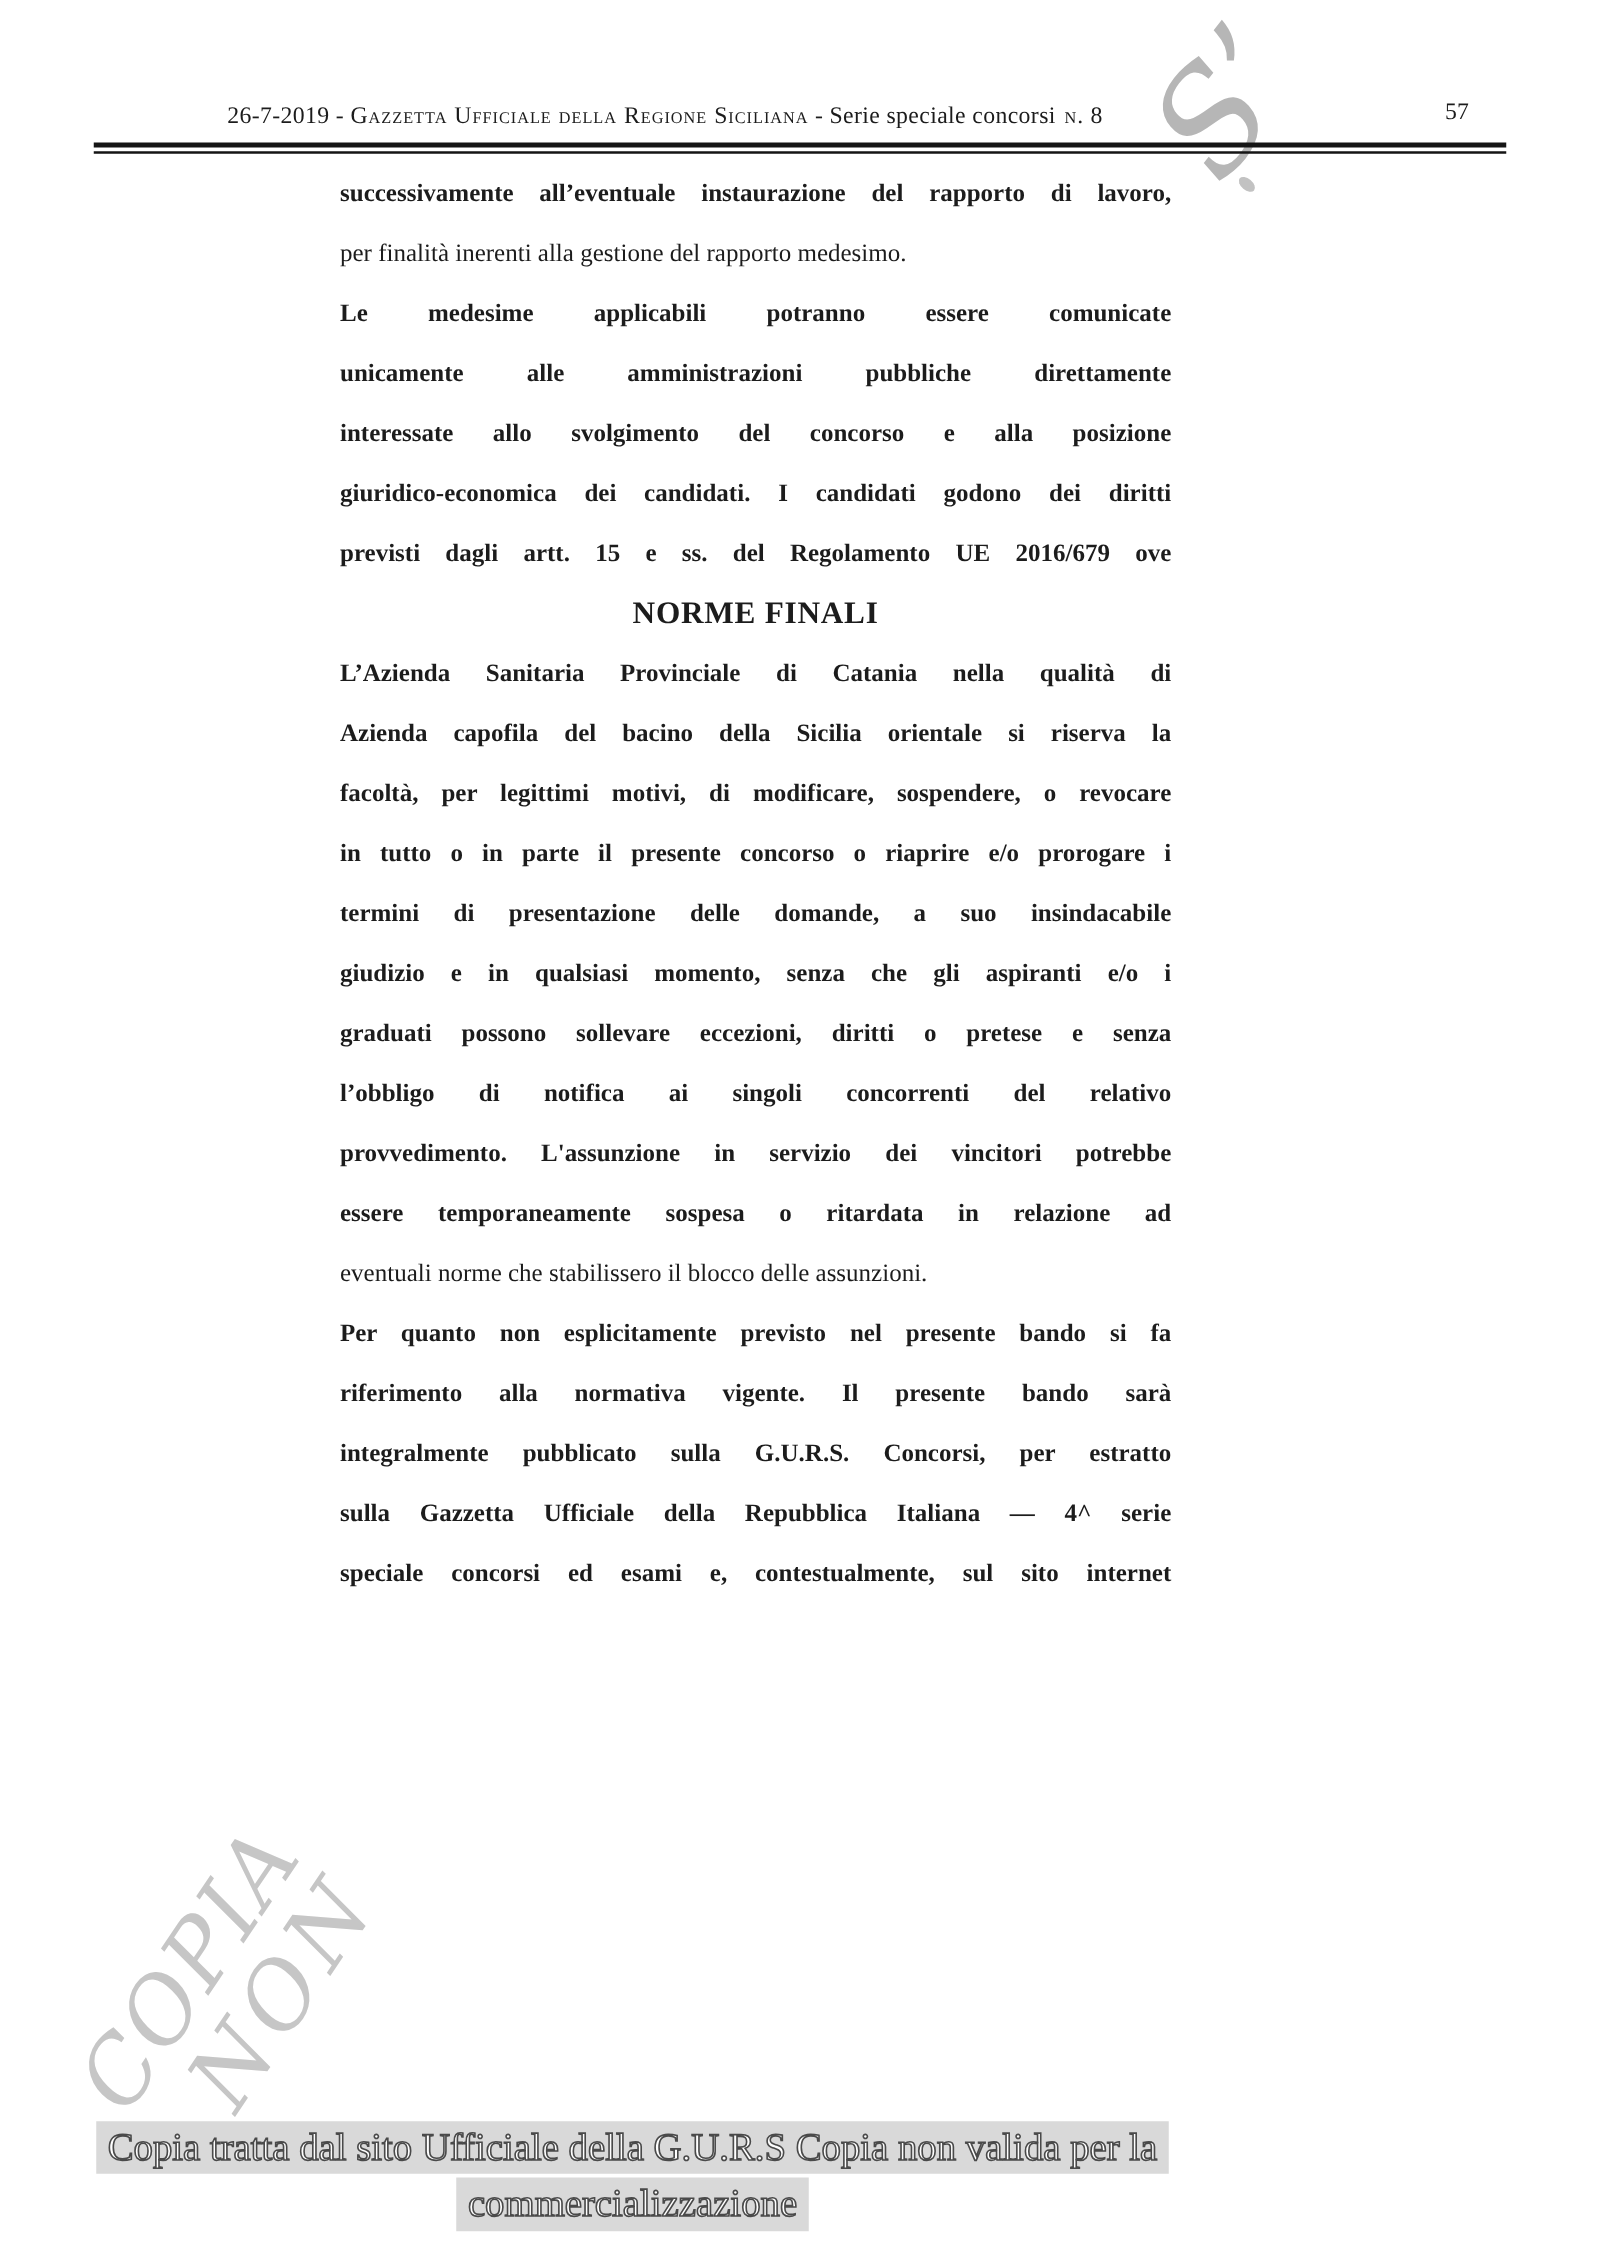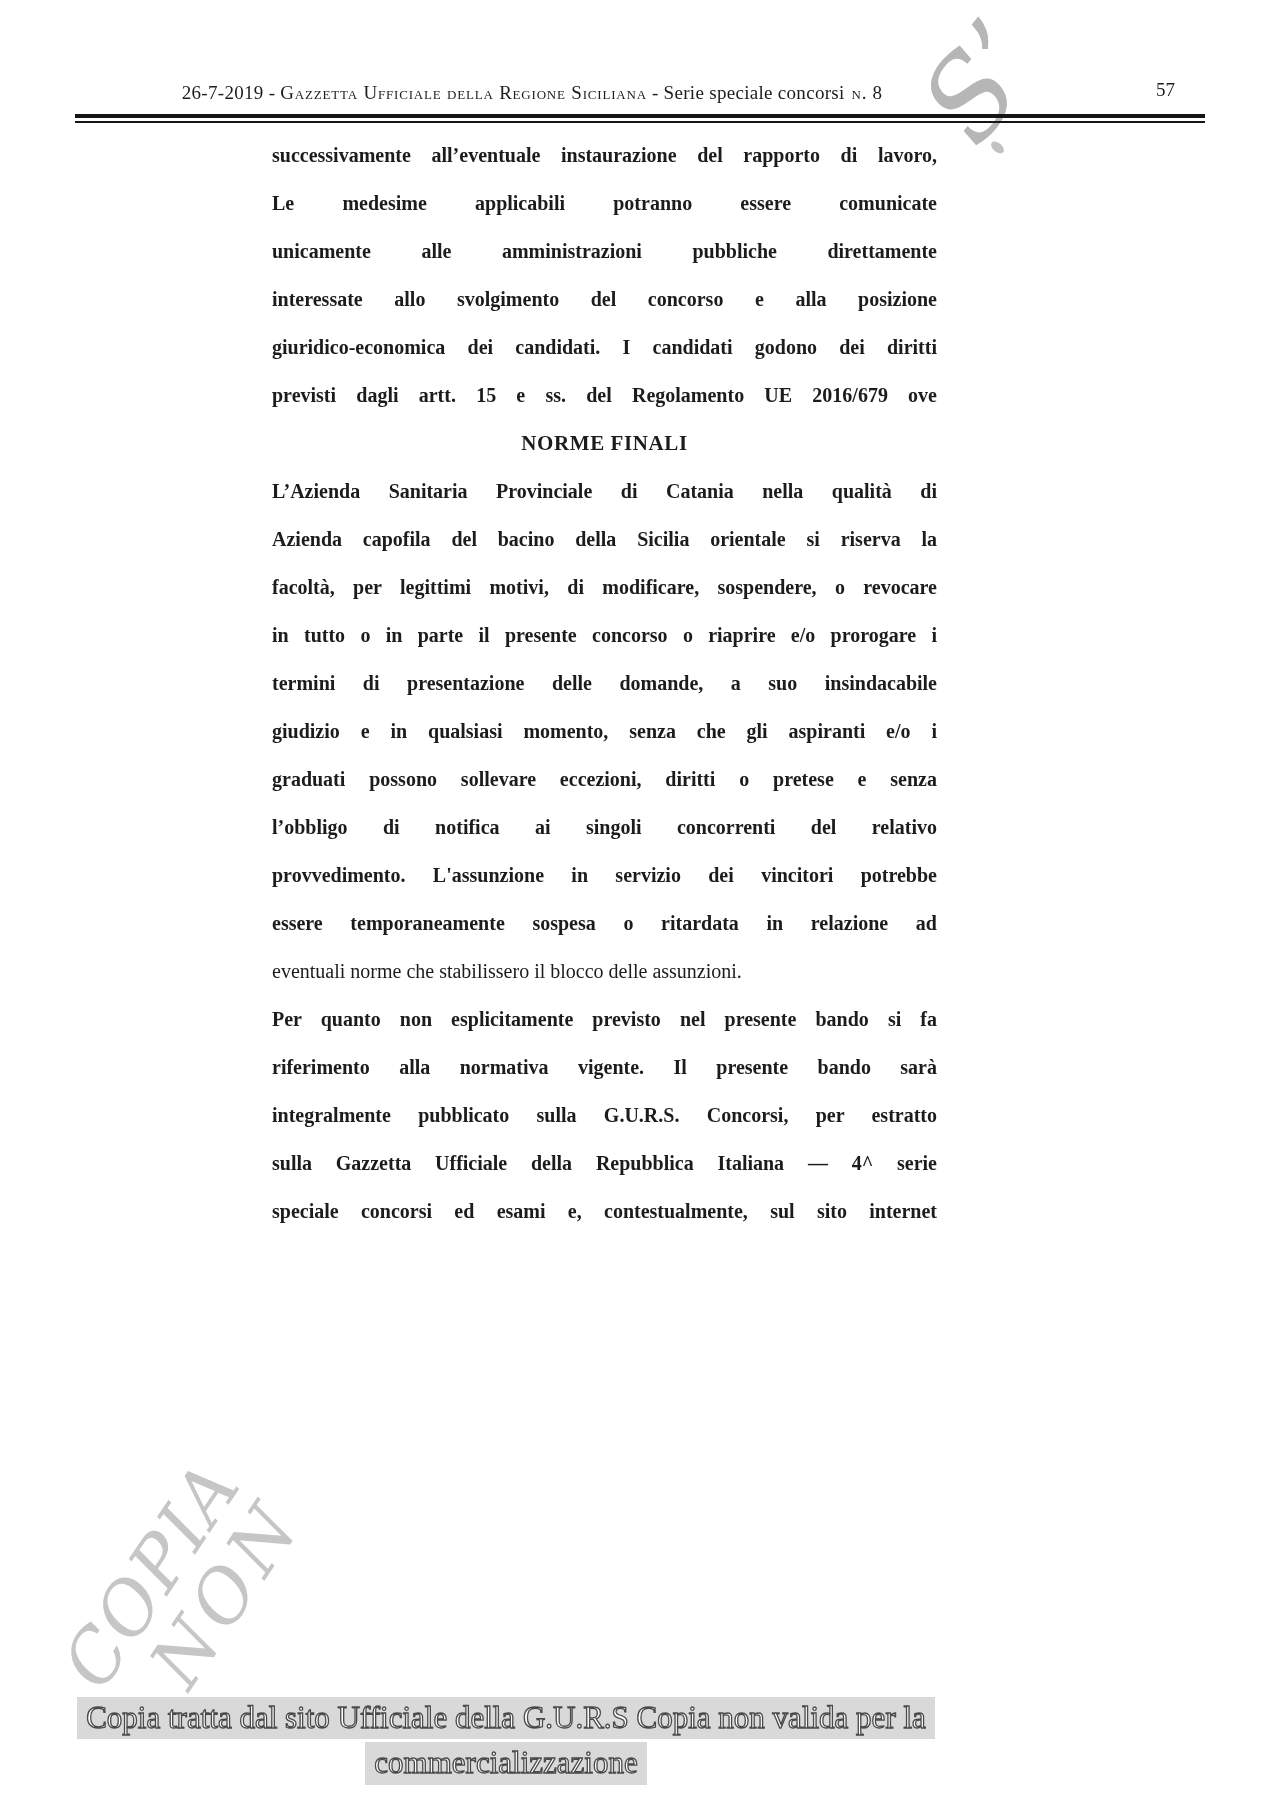--- a/index.html
+++ b/index.html
@@ -34,21 +34,21 @@
   .rule-thin{position:absolute;top:121px;left:75px;width:1130px;height:2px;background:#151515;z-index:2;}
 
   
   .body-text{
     position:absolute;left:272px;top:131px;width:665px;
     font-size:20px;color:var(--text);z-index:3;
   }
   .tline{height:48px;line-height:48px;}
   .tline.j{text-align:justify;text-align-last:justify;font-weight:bold;}
   .tline.l{text-align:left;}
-  .tline.h{text-align:center;font-weight:bold;font-size:21px;letter-spacing:.6px;}
+  .tline.h{text-align:center;font-weight:bold;font-size:25px;letter-spacing:.6px;}
 
   
   .wm-corner{
     position:absolute;left:925px;top:26px;
     color:#b6b6b6;font-size:112px;font-style:italic;
     font-family:"DejaVu Serif", serif;
     transform:rotate(-52deg);z-index:1;line-height:1;
   }
   .wm-corner-dot{
     position:absolute;left:993px;top:140px;width:9px;height:15px;
@@ -92,20 +92,21 @@
   <div class="page-number">57</div>
 
   <div class="rule-thick"></div>
   <div class="rule-thin"></div>
 
   <div class="wm-corner">S’</div>
   <div class="wm-corner-dot"></div>
 
   <div class="body-text">
       <div class="tline j">successivamente all’eventuale instaurazione del rapporto di lavoro,</div>
+      <div class="tline l">per finalità inerenti alla gestione del rapporto medesimo.</div>
       <div class="tline j">Le medesime applicabili potranno essere comunicate</div>
       <div class="tline j">unicamente alle amministrazioni pubbliche direttamente</div>
       <div class="tline j">interessate allo svolgimento del concorso e alla posizione</div>
       <div class="tline j">giuridico-economica dei candidati. I candidati godono dei diritti</div>
       <div class="tline j">previsti dagli artt. 15 e ss. del Regolamento UE 2016/679 ove</div>
       <div class="tline h">NORME FINALI</div>
       <div class="tline j">L’Azienda Sanitaria Provinciale di Catania nella qualità di</div>
       <div class="tline j">Azienda capofila del bacino della Sicilia orientale si riserva la</div>
       <div class="tline j">facoltà, per legittimi motivi, di modificare, sospendere, o revocare</div>
       <div class="tline j">in tutto o in parte il presente concorso o riaprire e/o prorogare i</div>

